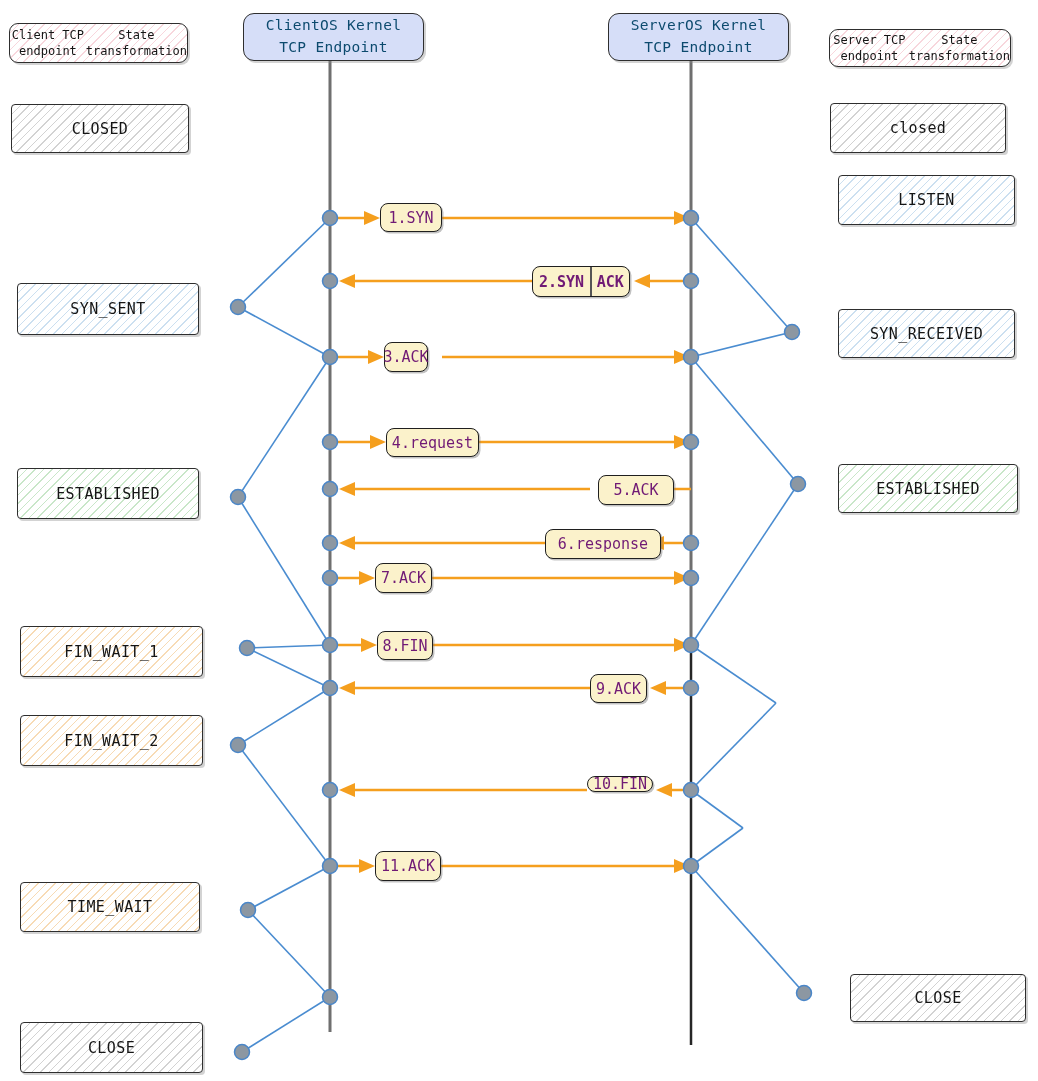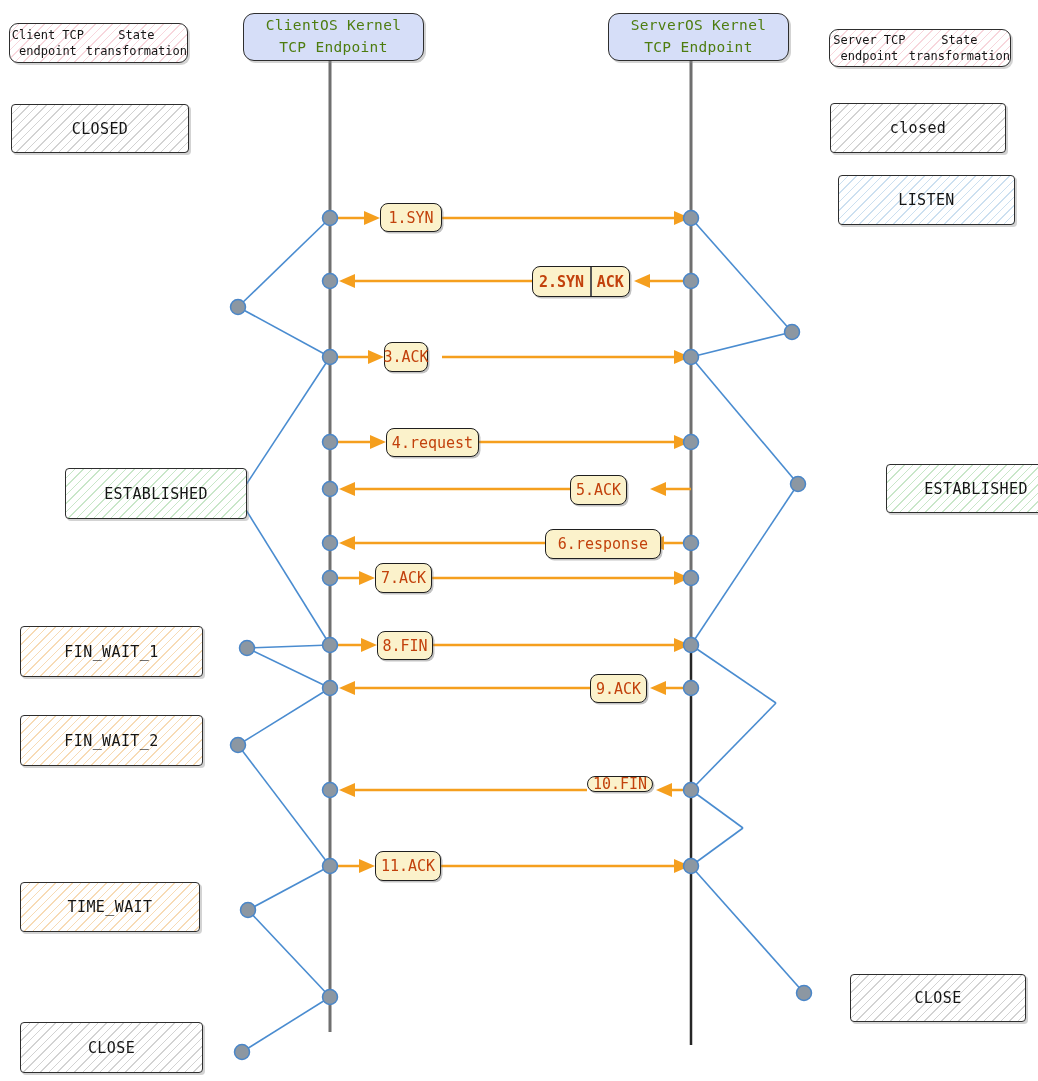--- a/index.html
+++ b/index.html
@@ -8,32 +8,32 @@
   .stage svg{position:absolute;left:0;top:0;}
 
   .sbox{position:absolute;display:flex;align-items:center;justify-content:center;
         border:1.6px solid #2e2e2e;border-radius:4px;background-color:#fff;
         color:#151515;font-size:15px;letter-spacing:.4px;
         box-shadow:2px 2px 0 rgba(140,140,140,.38);box-sizing:border-box;text-align:center;}
   .legend{border-radius:9px;flex-direction:row;font-size:12px;letter-spacing:0;
           line-height:1.35;padding:2px 0;}
   .legend span{display:block;}
   .kernel{border-radius:11px;flex-direction:column;background-color:#d6def8;
-          color:#4d7c0f;font-size:14.5px;line-height:1.5;letter-spacing:.3px;}
+          color:#0c4a6e;font-size:14.5px;line-height:1.5;letter-spacing:.3px;}
   .kernel span{display:block;}
 
   .hatch-gray  {background-image:repeating-linear-gradient(135deg,rgba(120,120,120,.33) 0,rgba(120,120,120,.33) 1px,transparent 1px,transparent 6px);}
   .hatch-blue  {background-image:repeating-linear-gradient(135deg,rgba(100,160,210,.33) 0,rgba(100,160,210,.33) 1px,transparent 1px,transparent 6px);}
-  .hatch-green {background-image:repeating-linear-gradient(135deg,rgba(90,180,90,.33) 0,rgba(90,180,90,.33) 1px,transparent 1px,transparent 6px);margin-left:48px;}
+  .hatch-green {background-image:repeating-linear-gradient(135deg,rgba(90,180,90,.33) 0,rgba(90,180,90,.33) 1px,transparent 1px,transparent 6px);}
   .hatch-orange{background-image:repeating-linear-gradient(135deg,rgba(235,160,60,.38) 0,rgba(235,160,60,.38) 1px,transparent 1px,transparent 6px);}
   .hatch-pink  {background-image:repeating-linear-gradient(135deg,rgba(230,120,140,.30) 0,rgba(230,120,140,.30) 1px,transparent 1px,transparent 6px);}
 
   .msg{position:absolute;display:flex;align-items:center;justify-content:center;
        background:#fbf2cb;border:1.6px solid #1f1f1f;border-radius:8px;
-       font-size:15px;color:#c2410c;box-shadow:1.5px 1.5px 0 rgba(120,120,120,.45);
+       font-size:15px;color:#701a75;box-shadow:1.5px 1.5px 0 rgba(120,120,120,.45);
        box-sizing:border-box;}
   .msg .part{display:flex;align-items:center;justify-content:center;height:100%;font-weight:bold;}
   .msg .divider{width:1.5px;height:100%;background:#555;}
 </style>
 </head>
 <body>
 
 <div class="stage">
 
   <svg width="1038" height="1081" viewBox="0 0 1038 1081">
@@ -205,20 +205,23 @@
     <span>State transformation</span>
   </div>
   <div class="sbox legend hatch-pink" style="left:829px;top:29px;width:182px;height:38px">
     <span>Server TCP endpoint</span>
     <span>State transformation</span>
   </div>
 
   <div class="sbox hatch-gray" style="left:11px;top:104px;width:178px;height:49px">
       <span>CLOSED</span>
     </div>
+  <div class="sbox hatch-blue" style="left:17px;top:283px;width:182px;height:52px">
+      <span>SYN_SENT</span>
+    </div>
   <div class="sbox hatch-green" style="left:17px;top:468px;width:182px;height:51px">
       <span>ESTABLISHED</span>
     </div>
   <div class="sbox hatch-orange" style="left:20px;top:626px;width:183px;height:51px">
       <span>FIN_WAIT_1</span>
     </div>
   <div class="sbox hatch-orange" style="left:20px;top:715px;width:183px;height:51px">
       <span>FIN_WAIT_2</span>
     </div>
   <div class="sbox hatch-orange" style="left:20px;top:882px;width:180px;height:50px">
@@ -226,20 +229,23 @@
     </div>
   <div class="sbox hatch-gray" style="left:20px;top:1022px;width:183px;height:51px">
       <span>CLOSE</span>
     </div>
 
   <div class="sbox hatch-gray" style="left:830px;top:103px;width:176px;height:50px">
       <span>closed</span>
     </div>
   <div class="sbox hatch-blue" style="left:838px;top:175px;width:177px;height:50px">
       <span>LISTEN</span>
+    </div>
+  <div class="sbox hatch-blue" style="left:838px;top:309px;width:177px;height:49px">
+      <span>SYN_RECEIVED</span>
     </div>
   <div class="sbox hatch-green" style="left:838px;top:464px;width:180px;height:49px">
       <span>ESTABLISHED</span>
     </div>
   <div class="sbox hatch-gray" style="left:850px;top:974px;width:176px;height:48px">
       <span>CLOSE</span>
     </div>
 
   <div class="msg" style="left:380px;top:203px;width:62px;height:29px">
       <span>1.SYN</span>
@@ -248,21 +254,21 @@
     <span class="part" style="width:57px">2.SYN</span>
     <span class="divider"></span>
     <span class="part" style="flex:1">ACK</span>
   </div>
   <div class="msg" style="left:384px;top:342px;width:44px;height:30px">
       <span>3.ACK</span>
     </div>
   <div class="msg" style="left:386px;top:428px;width:93px;height:29px">
       <span>4.request</span>
     </div>
-  <div class="msg" style="left:570px;top:475px;width:57px;height:30px">
+  <div class="msg" style="left:598px;top:475px;width:76px;height:30px">
       <span>5.ACK</span>
     </div>
   <div class="msg" style="left:545px;top:529px;width:116px;height:30px">
       <span>6.response</span>
     </div>
   <div class="msg" style="left:375px;top:563px;width:57px;height:30px">
       <span>7.ACK</span>
     </div>
   <div class="msg" style="left:377px;top:631px;width:56px;height:29px">
       <span>8.FIN</span>

